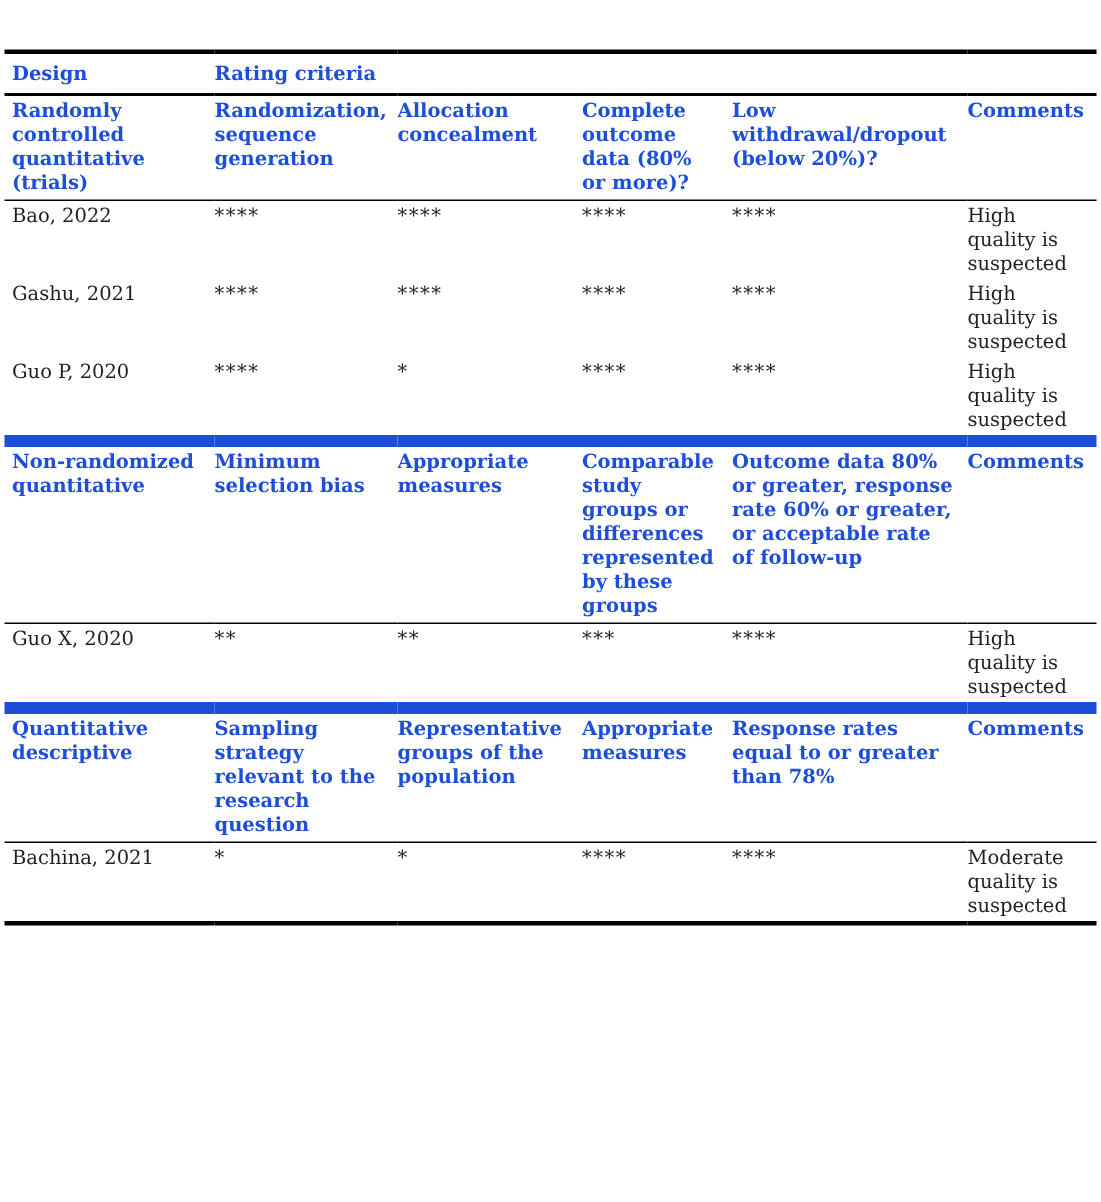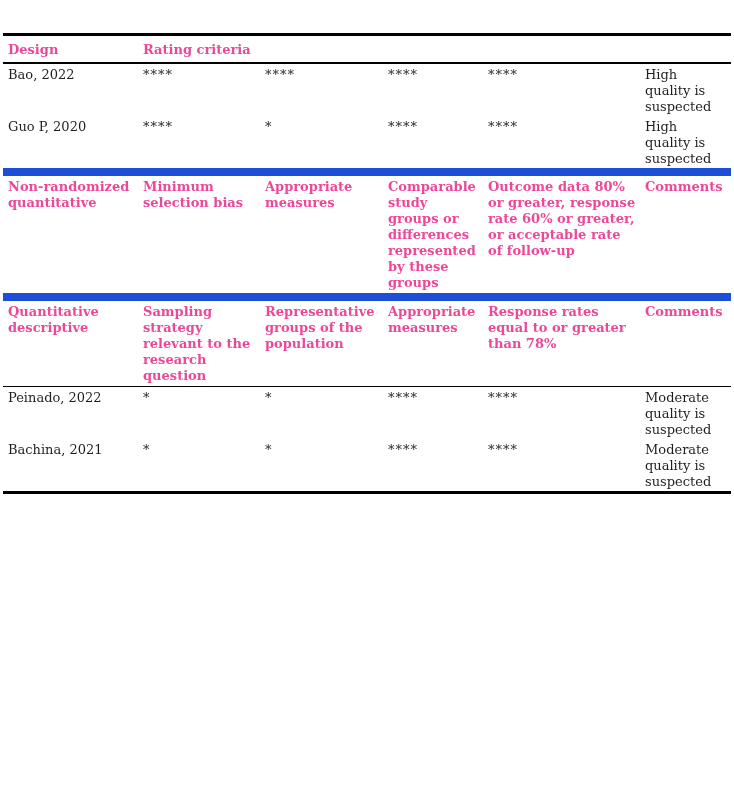--- a/index.html
+++ b/index.html
@@ -22,21 +22,21 @@
     font-size: 13px;
     line-height: 16px;
   }
   td {
     vertical-align: top;
     padding: 3px 8px 1px 0;
     white-space: pre-line;
     overflow: hidden;
   }
   td.c1 { padding-left: 5px; }
-  .b { font-weight: bold; color: #ec4899; }
+  .b { font-weight: bold; color: #1d4ed8; }
   tr.design-row td {
     padding-top: 6px;
     padding-bottom: 4px;
     border-bottom: 2px solid #000;
   }
   tr.section-header td {
     padding-top: 3px;
     padding-bottom: 2px;
     border-top: 8px solid #1d4ed8;
     border-bottom: 1px solid #000;
@@ -58,22 +58,51 @@
         <col style="width:157px">
         <col style="width:86px">
     </colgroup>
 
     <tbody>
         <tr class="design-row">
       <td class="b c1">Design</td>
       <td class="b" colspan="5">Rating criteria</td>
     </tr>
 
+    <tr class="section-header first">
+      <td class="b c1">Randomly
+controlled
+quantitative
+(trials)</td>
+      <td class="b">Randomization,
+sequence
+generation</td>
+      <td class="b">Allocation
+concealment</td>
+      <td class="b">Complete
+outcome
+data (80%
+or more)?</td>
+      <td class="b">Low
+withdrawal/dropout
+(below 20%)?</td>
+      <td class="b">Comments</td>
+    </tr>
     <tr class="data-row">
       <td class="c1">Bao, 2022</td>
+      <td class="stars">****</td>
+      <td class="stars">****</td>
+      <td class="stars">****</td>
+      <td class="stars">****</td>
+      <td>High
+quality is
+suspected</td>
+    </tr>
+    <tr class="data-row">
+      <td class="c1">Gashu, 2021</td>
       <td class="stars">****</td>
       <td class="stars">****</td>
       <td class="stars">****</td>
       <td class="stars">****</td>
       <td>High
 quality is
 suspected</td>
     </tr>
     <tr class="data-row">
       <td class="c1">Guo P, 2020</td>
@@ -100,50 +129,50 @@
 represented
 by these
 groups</td>
       <td class="b">Outcome data 80%
 or greater, response
 rate 60% or greater,
 or acceptable rate
 of follow-up</td>
       <td class="b">Comments</td>
     </tr>
+    <tr class="data-row">
+      <td class="c1">Guo X, 2020</td>
+      <td class="stars">**</td>
+      <td class="stars">**</td>
+      <td class="stars">***</td>
+      <td class="stars">****</td>
+      <td>High
+quality is
+suspected</td>
+    </tr>
 
     <tr class="section-header">
       <td class="b c1">Quantitative
 descriptive</td>
       <td class="b">Sampling
 strategy
 relevant to the
 research
 question</td>
       <td class="b">Representative
 groups of the
 population</td>
       <td class="b">Appropriate
 measures</td>
       <td class="b">Response rates
 equal to or greater
 than 78%</td>
       <td class="b">Comments</td>
     </tr>
     <tr class="data-row">
-      <td class="c1">Peinado, 2022</td>
-      <td class="stars">*</td>
-      <td class="stars">*</td>
-      <td class="stars">****</td>
-      <td class="stars">****</td>
-      <td>Moderate
-quality is
-suspected</td>
-    </tr>
-    <tr class="data-row">
       <td class="c1">Bachina, 2021</td>
       <td class="stars">*</td>
       <td class="stars">*</td>
       <td class="stars">****</td>
       <td class="stars">****</td>
       <td>Moderate
 quality is
 suspected</td>
     </tr>
   </tbody>

